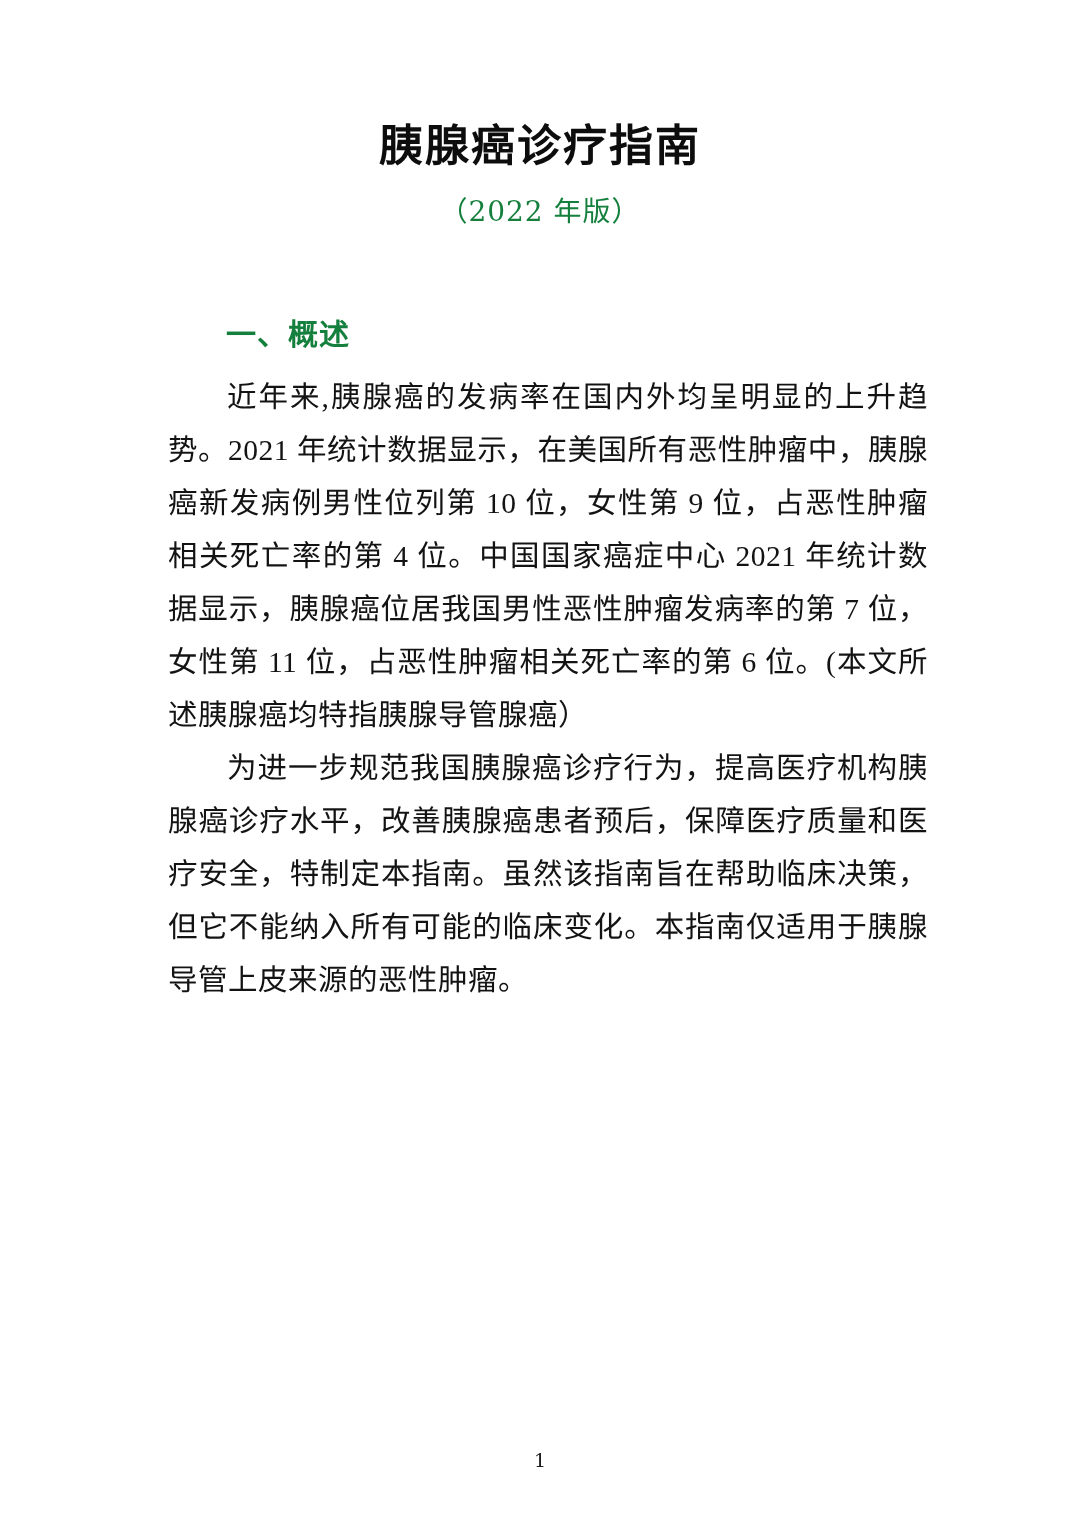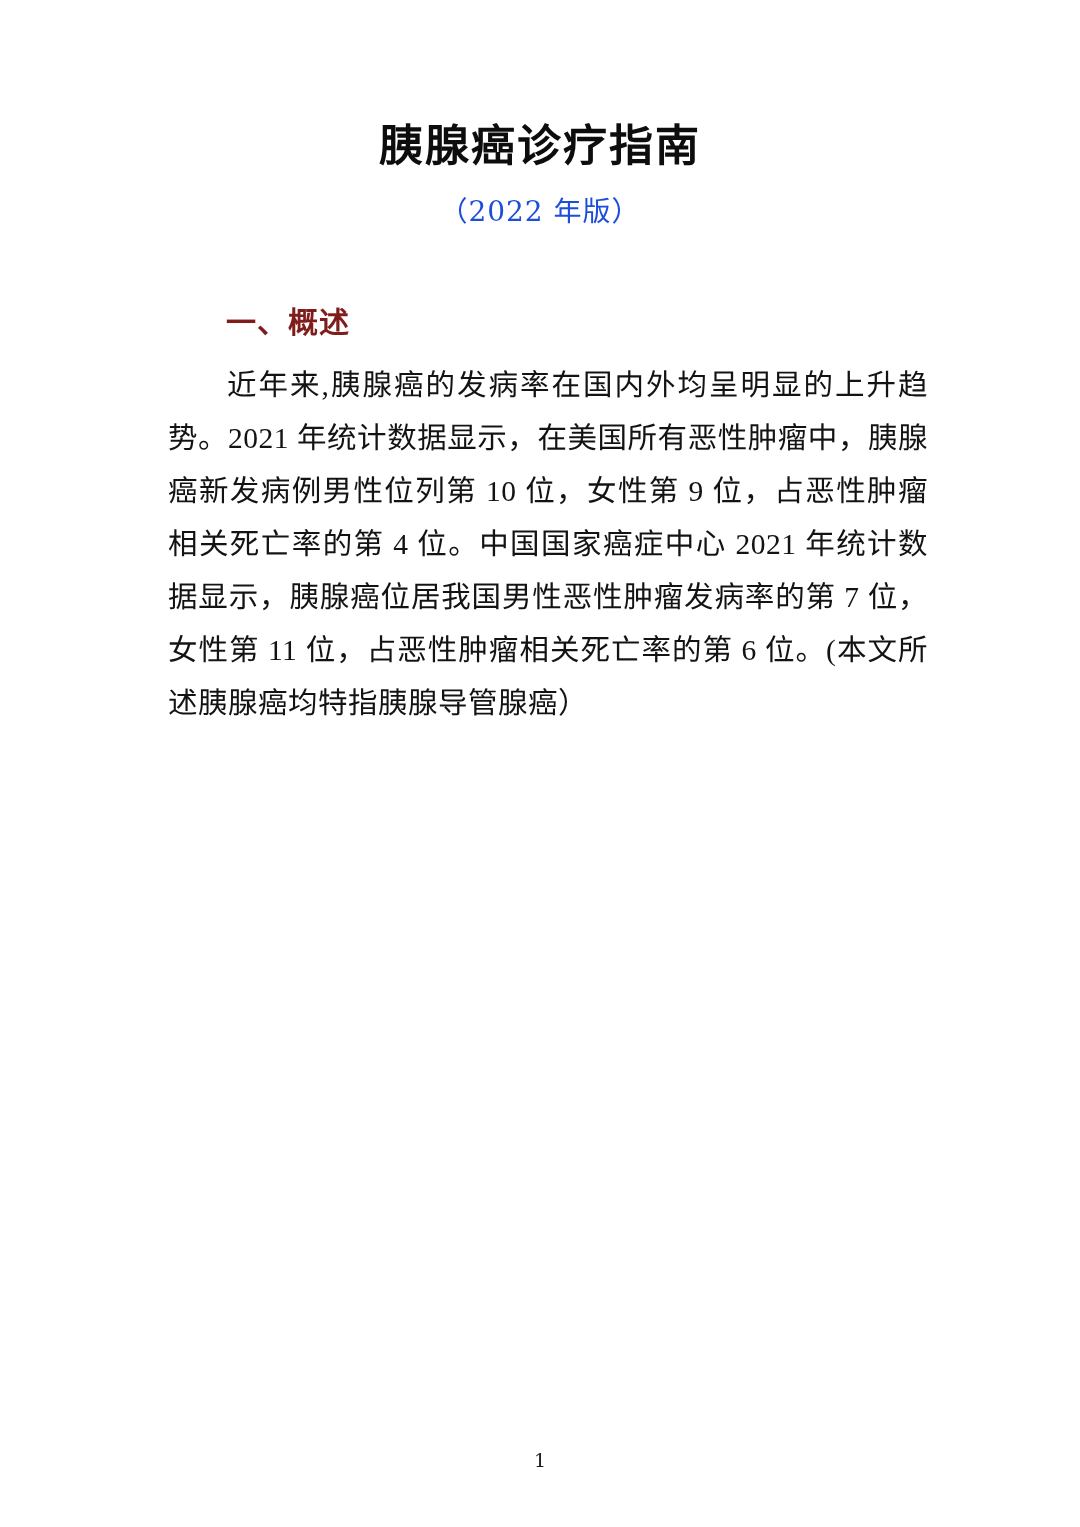--- a/index.html
+++ b/index.html
@@ -39,39 +39,39 @@
     color: #0d0d0d;
     margin: 0;
   }
 
   .doc-subtitle {
     font-family: "DejaVu Serif", "Liberation Serif", serif;
     font-size: 28px;
     font-weight: 400;
     letter-spacing: 1px;
     line-height: 1.2;
-    color: #1d4ed8;
+    color: #15803d;
     margin: 22px 0 0 0;
   }
 
   
   .content {
     position: absolute;
     top: 300px;
     left: 168px;
     width: 760px;
   }
 
   .section-heading {
     font-family: "DejaVu Sans", "Liberation Sans", sans-serif;
     font-size: 30px;
     font-weight: 700;
     line-height: 1.5;
-    color: #7f1d1d;
-    margin: 0 0 14px 0;
+    color: #15803d;
+    margin: 12px 0 14px 0;
     padding-left: 58px;
     letter-spacing: 1px;
   }
 
   .para {
     font-family: Liberation Serif, serif;
     font-size: 29.5px;
     line-height: 53px;
     color: #131313;
     margin: 0;
@@ -108,18 +108,19 @@
     <div class="doc-subtitle">（2022 年版）</div>
   </div>
 
   <div class="content">
 
     <h2 class="section-heading">一、概述</h2>
 
     <p class="para">近年来,胰腺癌的发病率在国内外均呈明显的上升趋势。2021 年统计数据显示，在美国所有恶性肿瘤中，胰腺癌新发病例男性位列第 10 位，女性第 9 位，占恶性肿瘤相关死亡率的第 4 位。中国国家癌症中心 2021 年统计数据显示，胰腺癌位居我国男性恶性肿瘤发病率的第 7 位，女性第 11 位，占恶性肿瘤相关死亡率的第 6 位。(本文所述胰腺癌均特指胰腺导管腺癌）</p>
 
 
+    <p class="para">为进一步规范我国胰腺癌诊疗行为，提高医疗机构胰腺癌诊疗水平，改善胰腺癌患者预后，保障医疗质量和医疗安全，特制定本指南。虽然该指南旨在帮助临床决策，但它不能纳入所有可能的临床变化。本指南仅适用于胰腺导管上皮来源的恶性肿瘤。</p>
 
   </div>
 
   <div class="page-number">1</div>
 
 </div>
 
 </body></html>

